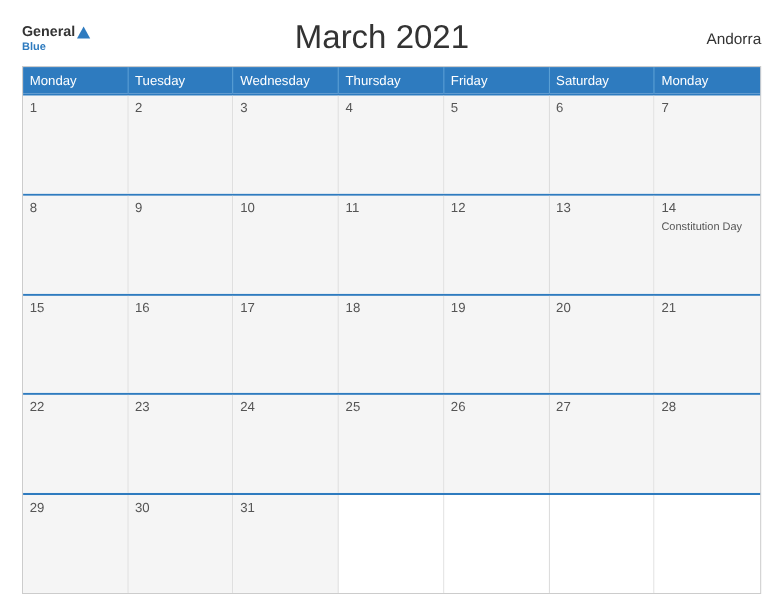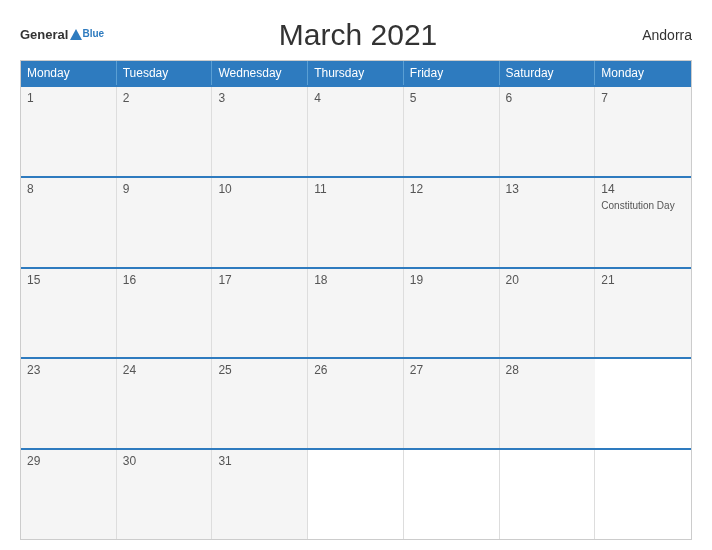--- a/index.html
+++ b/index.html
@@ -105,21 +105,21 @@
       line-height: 1.3;
     }
   </style>
 </head>
 <body>
 
 <div class="page">
 
   <div class="header">
     <div class="logo">
-    <div style="display:flex;flex-direction:row;align-items:flex-start;line-height:1.1;">
+    <div style="display:flex;flex-direction:column;align-items:flex-start;line-height:1.1;">
       <div style="display:flex;align-items:center;">
         <span style="font-weight:bold;color:#333;font-size:13px;">General</span>
         <div style="width:0;height:0;border-left:6px solid transparent;border-right:6px solid transparent;border-bottom:11px solid #2e7bbf;margin-left:2px;margin-bottom:0px;"></div>
       </div>
       <span style="font-weight:bold;color:#2e7bbf;font-size:10px;">Blue</span>
     </div>
   </div>
     <h1 class="title">March 2021</h1>
     <div class="country">Andorra</div>
   </div>
@@ -206,20 +206,23 @@
         <div class="cal-cell">
             <span class="day-num">20</span>
           </div>
         <div class="cal-cell">
             <span class="day-num">21</span>
           </div>
       </div>
 
       <div class="cal-week">
         <div class="cal-cell">
+            <span class="day-num">22</span>
+          </div>
+        <div class="cal-cell">
             <span class="day-num">23</span>
           </div>
         <div class="cal-cell">
             <span class="day-num">24</span>
           </div>
         <div class="cal-cell">
             <span class="day-num">25</span>
           </div>
         <div class="cal-cell">
             <span class="day-num">26</span>

